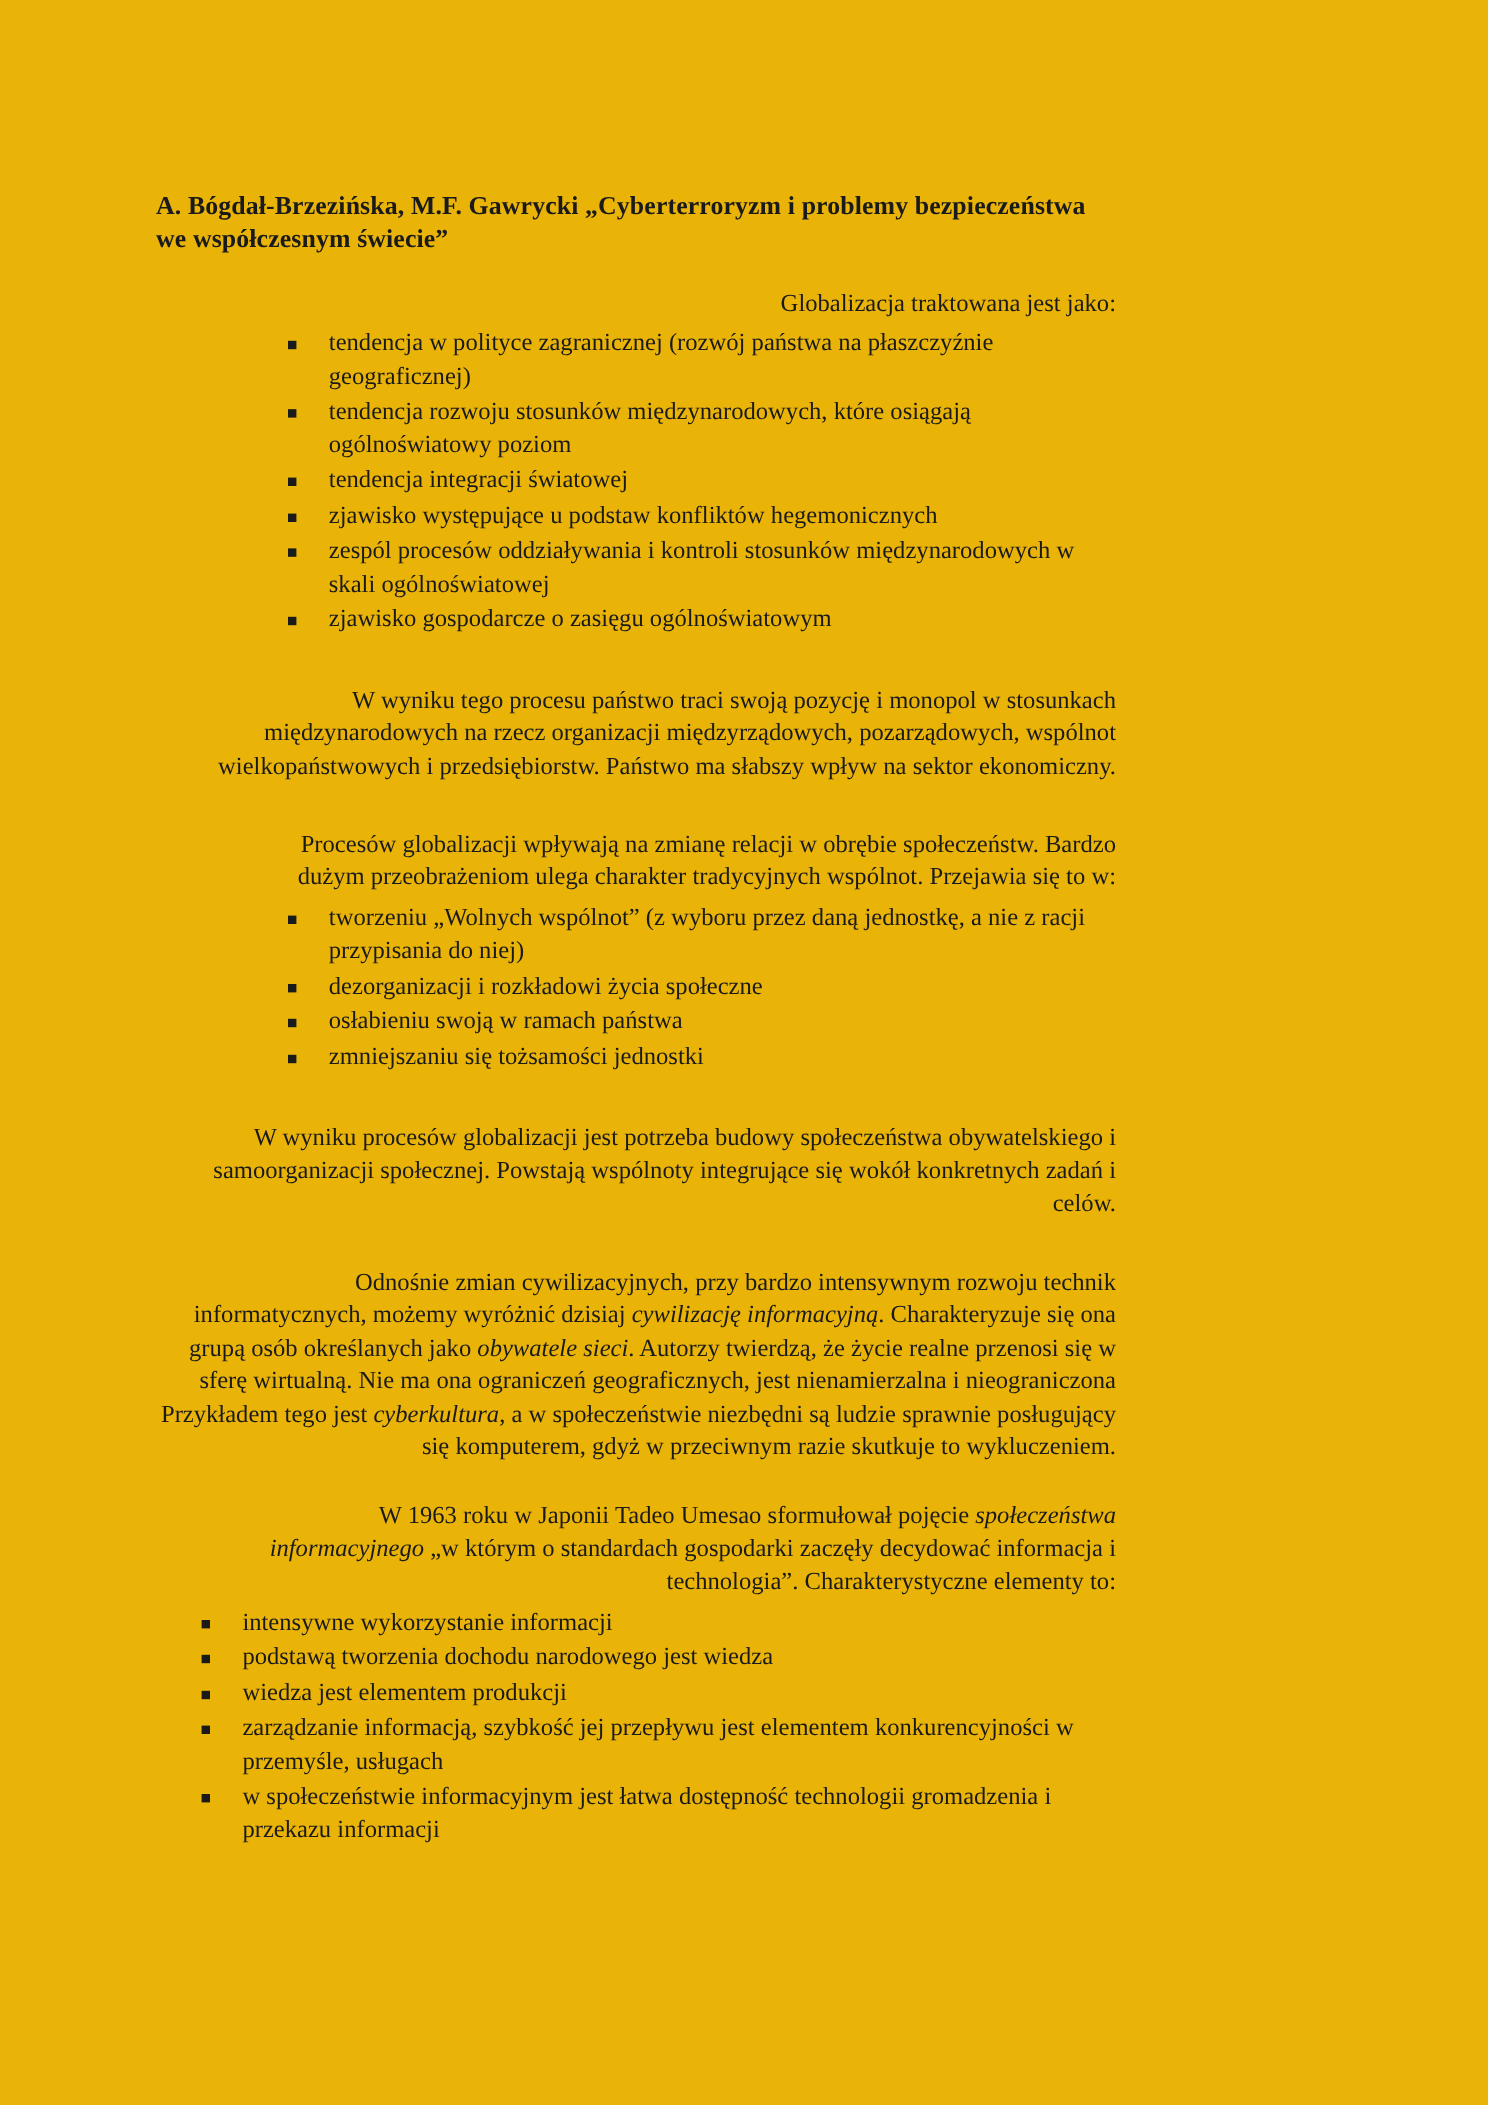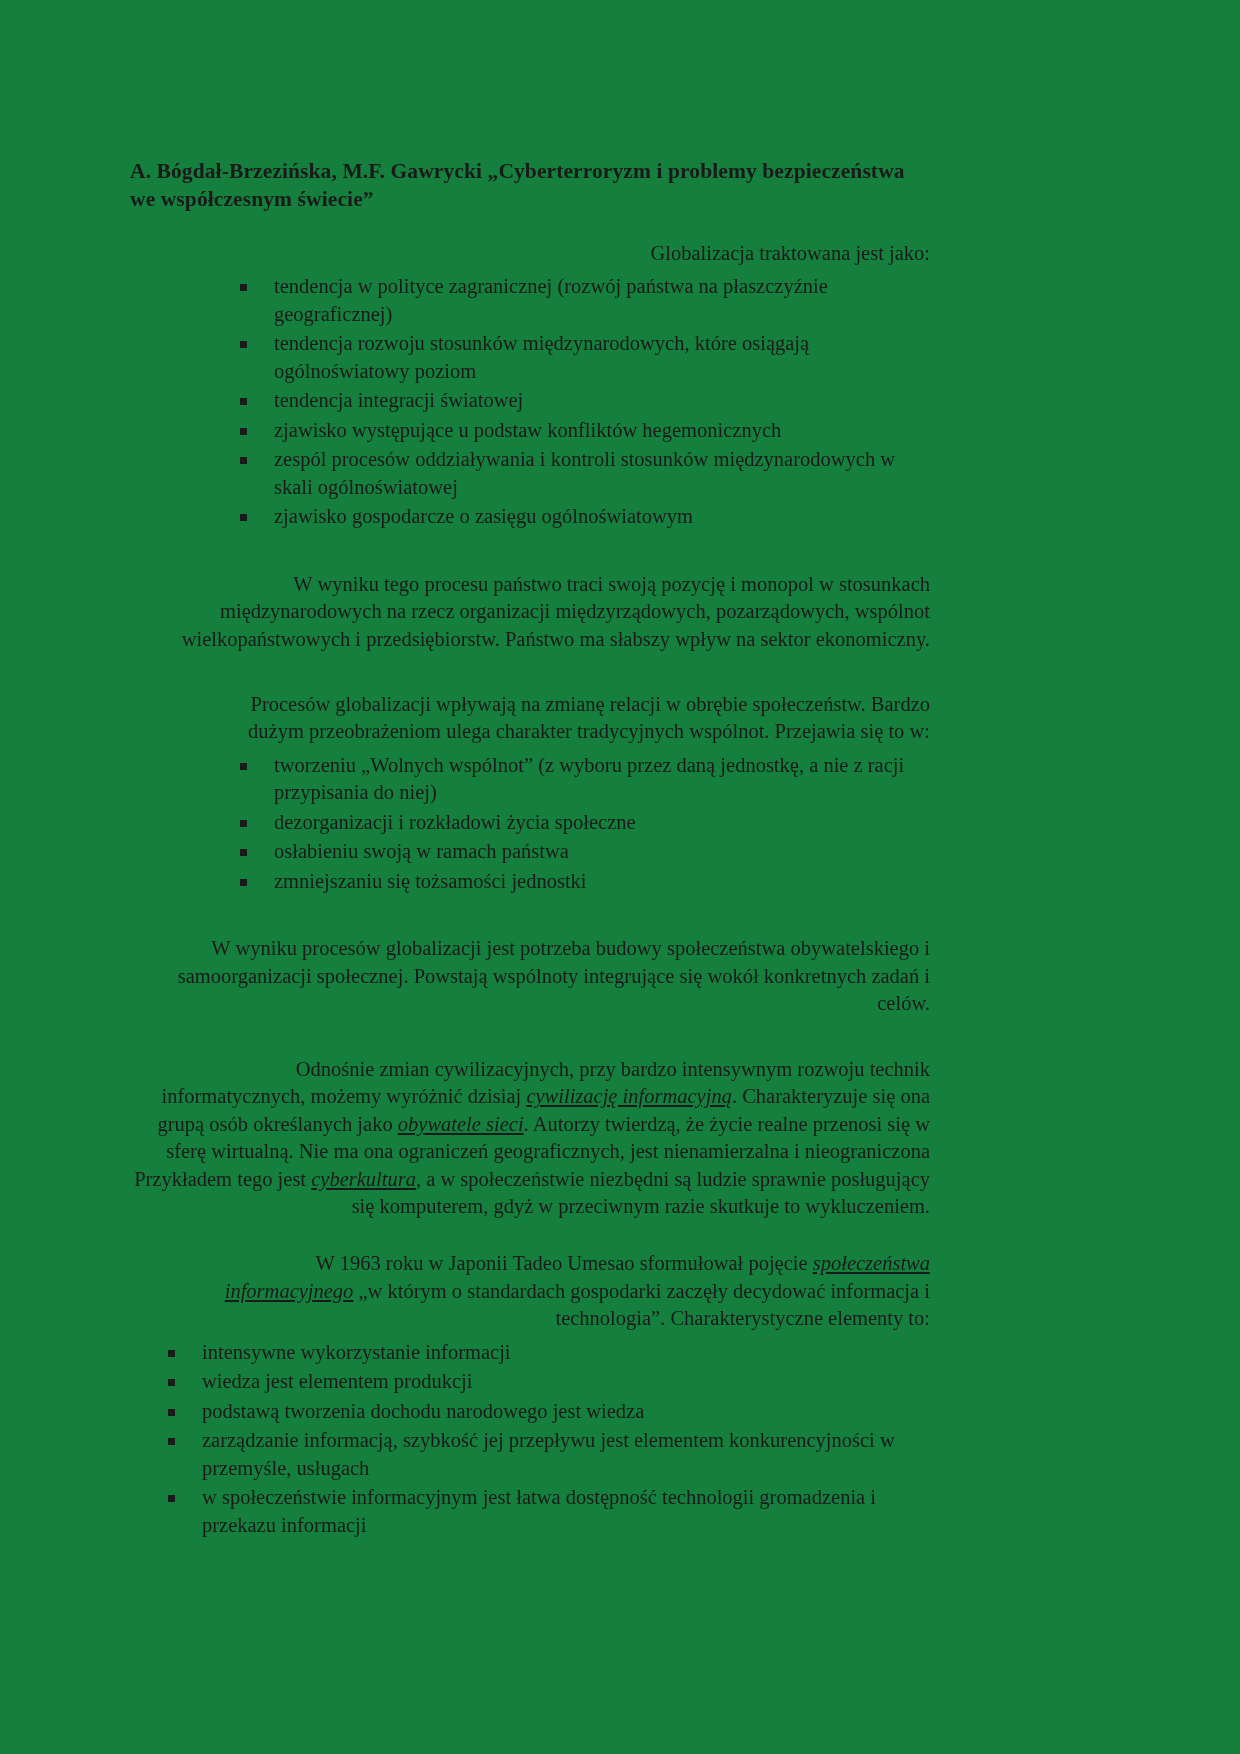--- a/index.html
+++ b/index.html
@@ -12,21 +12,21 @@
     width: 1240px;
     height: 1754px;
     font-family: "Liberation Serif", "DejaVu Serif", serif;
     color: #1a1a1a;
     -webkit-font-smoothing: antialiased;
   }
   .page {
     position: relative;
     width: 1240px;
     height: 1754px;
-    background: #15803d;
+    background: #eab308;
     box-sizing: border-box;
     padding: 158px 230px 60px 130px;
   }
   .doc-title {
     font-weight: bold;
     font-size: 21.5px;
     line-height: 1.30;
     letter-spacing: 0.1px;
     margin: 0 0 26px 0;
     max-width: 790px;
@@ -75,21 +75,20 @@
   }
   
   ul.blist.shallow {
     margin-left: 38px;
     max-width: 780px;
   }
   ul.blist.deep > li::before { top: 11px; }
 
   em.it {
     font-style: italic;
-    text-decoration: underline;
   }
   .body-wrap { max-width: 800px; }
 </style>
 </head>
 <body>
 
 <div class="page">
 
   <h1 class="doc-title">A. Bógdał-Brzezińska, M.F. Gawrycki „Cyberterroryzm i problemy bezpieczeństwa we współczesnym świecie”</h1>
 
@@ -128,20 +127,20 @@
     <div class="gap-lg"></div>
 
     <p class="para indent"><span>Odnośnie zmian cywilizacyjnych, przy bardzo intensywnym rozwoju technik informatycznych, możemy wyróżnić dzisiaj </span><em class="it">cywilizację informacyjną</em><span>. Charakteryzuje się ona grupą osób określanych jako </span><em class="it">obywatele sieci</em><span>. Autorzy twierdzą, że życie realne przenosi się w sferę wirtualną. Nie ma ona ograniczeń geograficznych, jest nienamierzalna i nieograniczona Przykładem tego jest </span><em class="it">cyberkultura</em><span>, a w społeczeństwie niezbędni są ludzie sprawnie posługujący się komputerem, gdyż w przeciwnym razie skutkuje to wykluczeniem.</span></p>
 
     <div class="gap-md"></div>
 
     <p class="para indent lead"><span>W 1963 roku w Japonii Tadeo Umesao sformułował pojęcie </span><em class="it">społeczeństwa informacyjnego</em><span> „w którym o standardach gospodarki zaczęły decydować informacja i technologia”. Charakterystyczne elementy to:</span></p>
 
     <ul class="blist shallow">
       <li>intensywne wykorzystanie informacji</li>
+      <li>podstawą tworzenia dochodu narodowego jest wiedza</li>
       <li>wiedza jest elementem produkcji</li>
-      <li>podstawą tworzenia dochodu narodowego jest wiedza</li>
       <li>zarządzanie informacją, szybkość jej przepływu jest elementem konkurencyjności w przemyśle, usługach</li>
       <li>w społeczeństwie informacyjnym jest łatwa dostępność technologii gromadzenia i przekazu informacji</li>
     </ul>
 
   </div>
 </div>
 
 </body></html>

